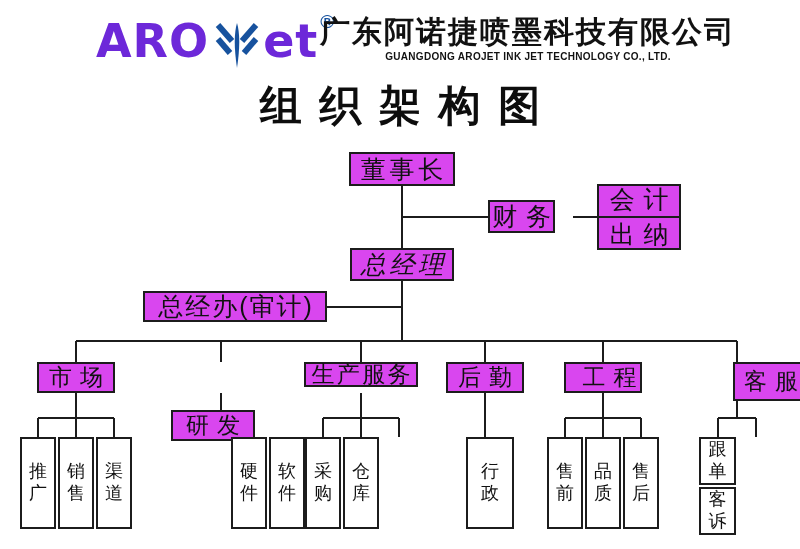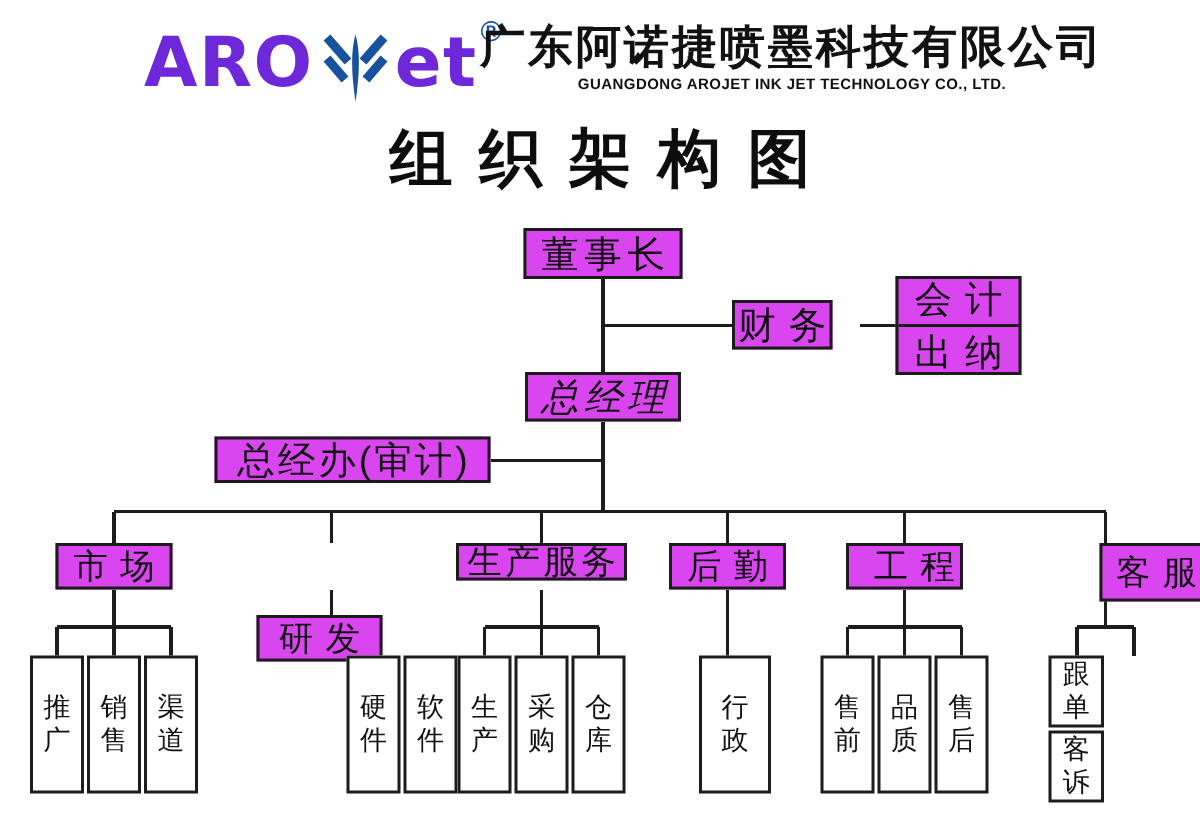--- a/index.html
+++ b/index.html
@@ -179,23 +179,20 @@
   <div class="subgroup" style="left:183px;padding-left:48px;">
     <div class="subcell">
         <span>硬件</span>
       </div>
     <div class="subcell">
         <span>软件</span>
       </div>
   </div>
   <div class="subgroup" style="left:305px;">
     <div class="subcell">
-        <span>生产</span>
-      </div>
-    <div class="subcell">
         <span>采购</span>
       </div>
     <div class="subcell">
         <span>仓库</span>
       </div>
   </div>
   <div class="subgroup" style="left:466px;">
     <div class="subcell w38">
         <span>行政</span>
       </div>

